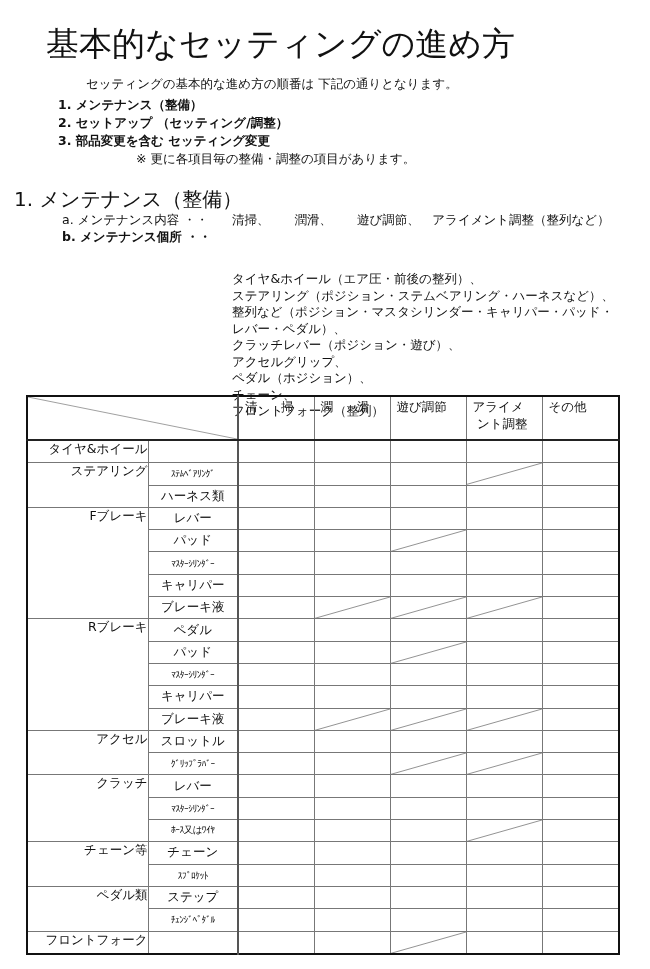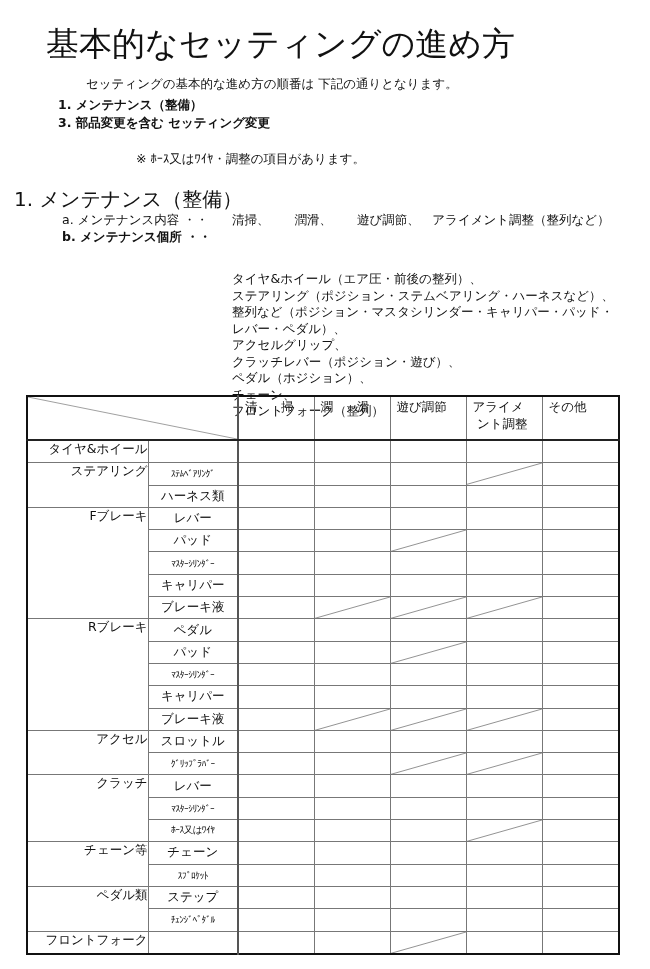--- a/index.html
+++ b/index.html
@@ -26,35 +26,36 @@
   .cell svg { position:absolute; left:0; top:0; width:100%; height:100%; }
   .hdr-spread { display:flex; justify-content:space-between; padding-right:14px; }
 </style>
 </head>
 <body>
 
 <div class="title">基本的なセッティングの進め方</div>
 <div class="intro">セッティングの基本的な進め方の順番は 下記の通りとなります。</div>
 <div class="steps">
   <div>1. メンテナンス（整備）</div>
+  <div>2. セットアップ （セッティング/調整）</div>
   <div>3. 部品変更を含む セッティング変更</div>
 </div>
-<div class="note">※ ﾎｰｽ又はﾜｲﾔ・調整の項目があります。</div>
+<div class="note">※ 更に各項目毎の整備・調整の項目があります。</div>
 
 <div class="sec-title">1. メンテナンス（整備）</div>
 <div class="def def-label" style="top:212px;">a. メンテナンス内容 ・・</div>
 <div class="def def-body" style="top:212px;">清掃、　　潤滑、　　遊び調節、　アライメント調整（整列など）</div>
 <div class="def def-label" style="top:229px;font-weight:bold;">b. メンテナンス個所 ・・</div>
 <div class="def def-body" style="top:229px;margin-top:42px;" id="loc-list">
     <div>タイヤ&amp;ホイール（エア圧・前後の整列）、</div>
     <div>ステアリング（ポジション・ステムベアリング・ハーネスなど）、</div>
     <div>整列など（ポジション・マスタシリンダー・キャリパー・パッド・</div>
     <div>レバー・ペダル）、</div>
+    <div>クラッチレバー（ポジション・遊び）、</div>
     <div>アクセルグリップ、</div>
-    <div>クラッチレバー（ポジション・遊び）、</div>
     <div>ペダル（ホジション）、</div>
     <div>チェーン、</div>
     <div>フロントフォーク（整列）</div>
   </div>
 
 <table class="grid">
   <colgroup>
     <col style="width:121px">
       <col style="width:90px">
     <col style="width:76px">

